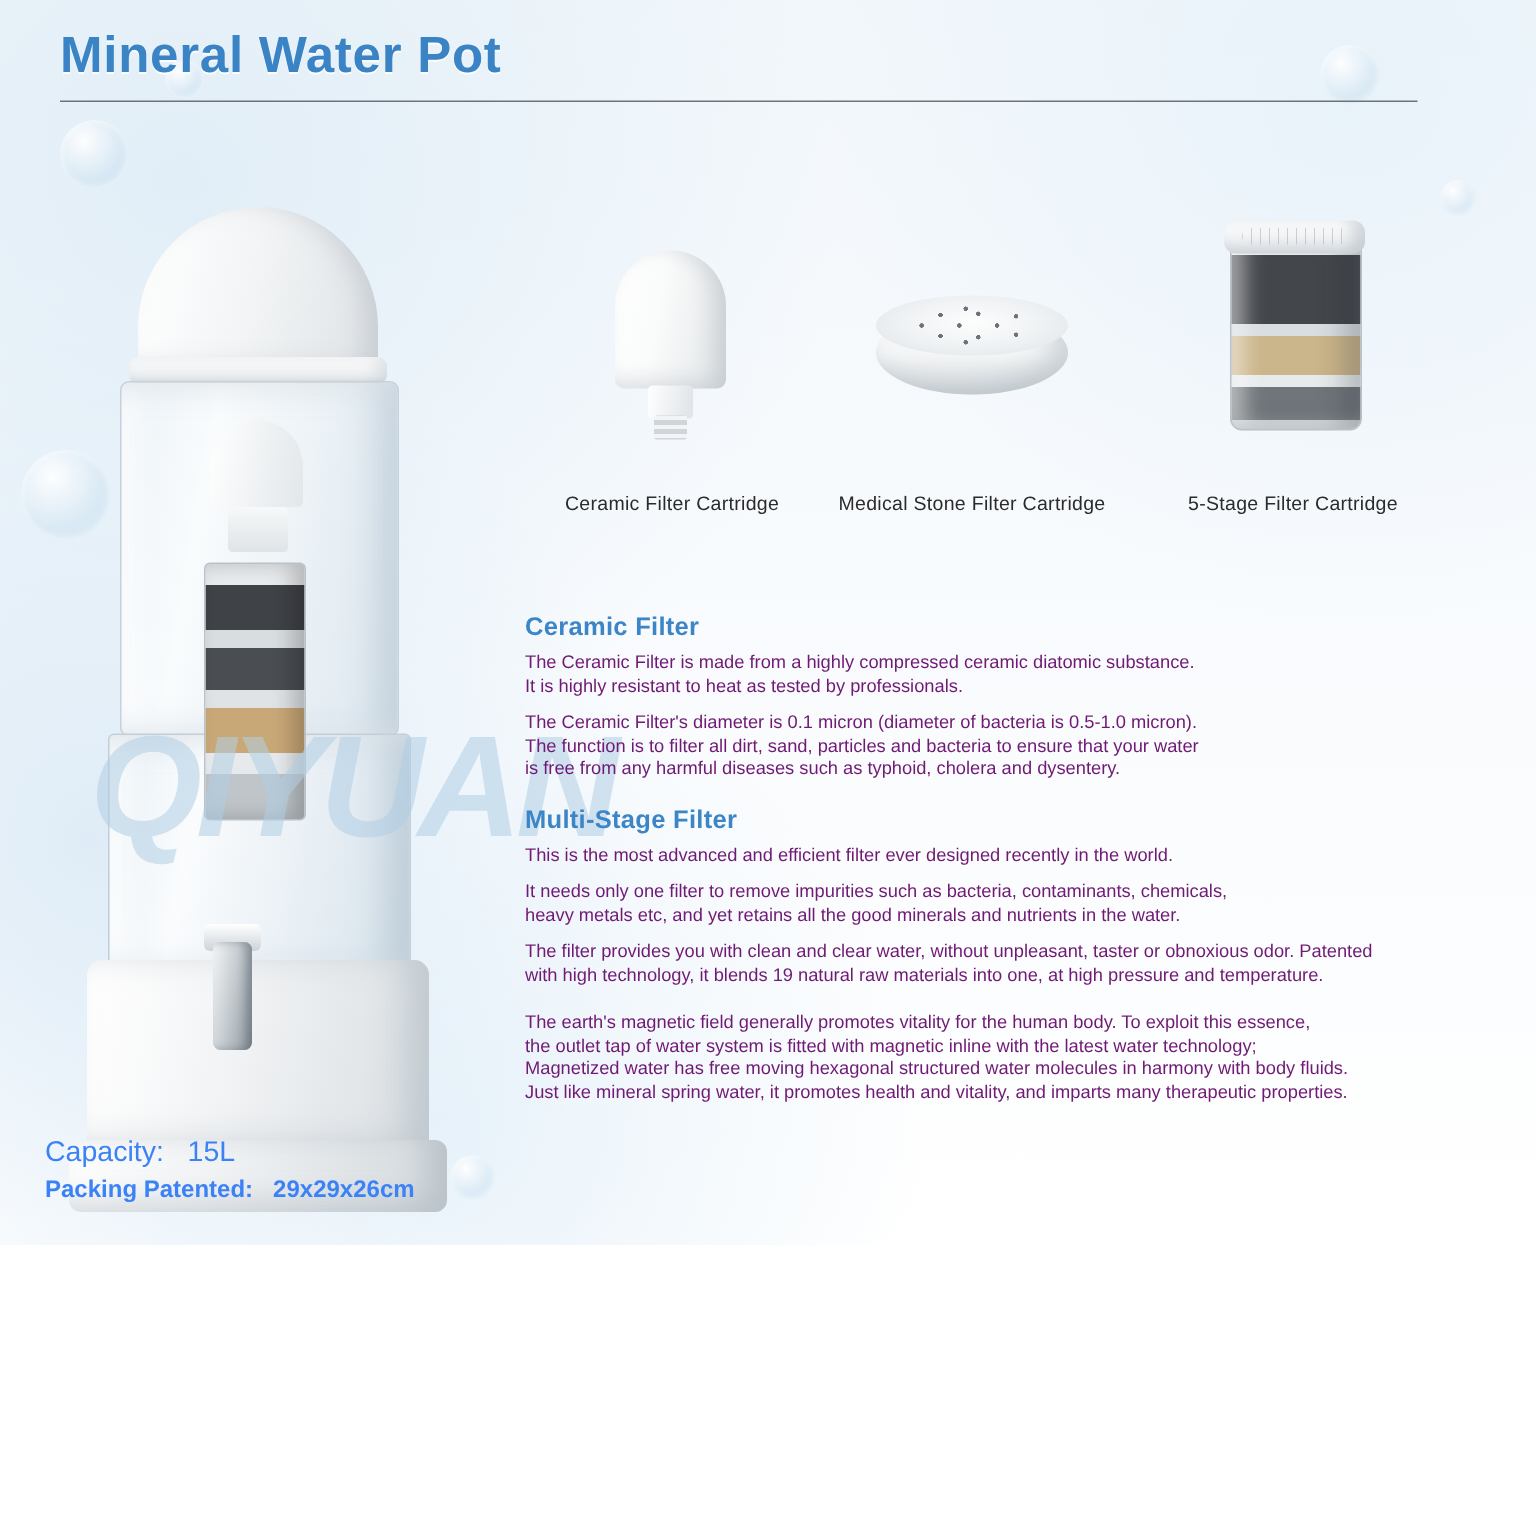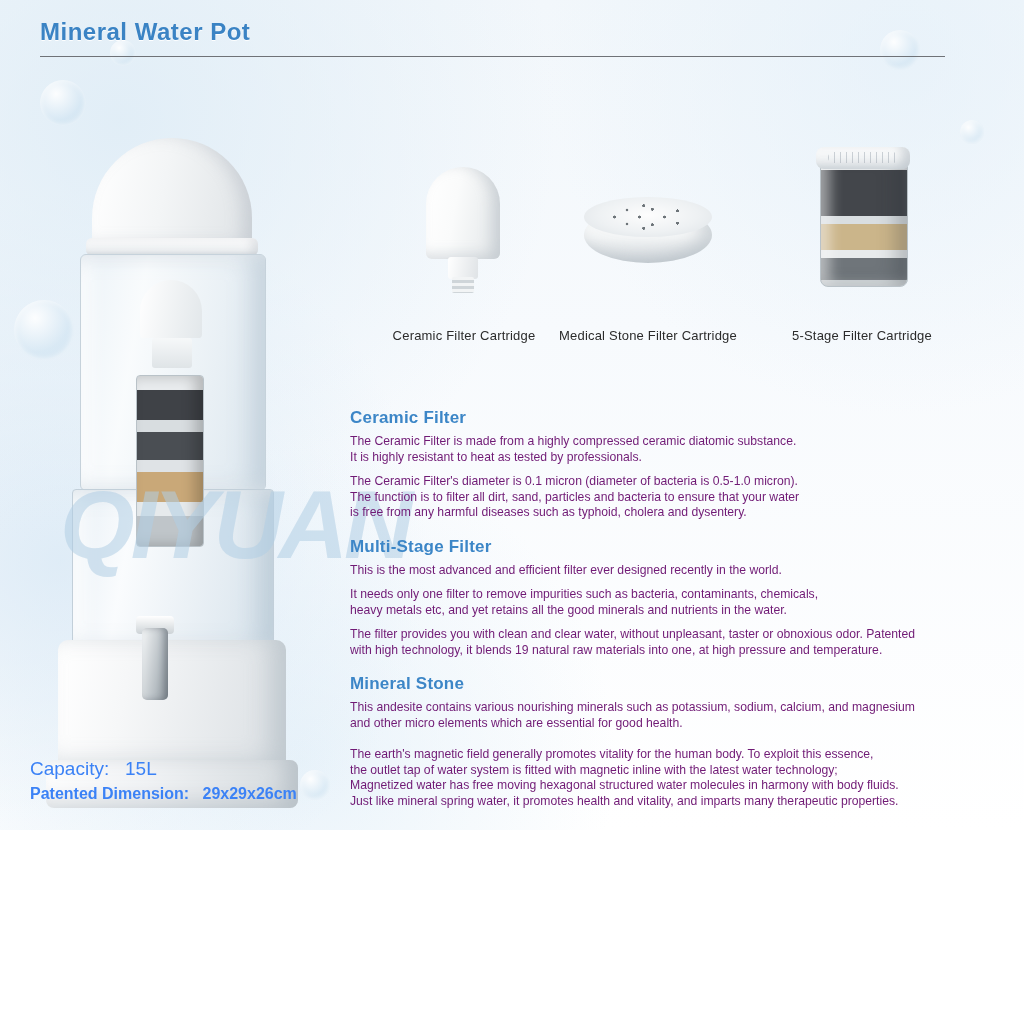--- a/index.html
+++ b/index.html
@@ -47,21 +47,21 @@
   }
 
   
   #header {
     position: absolute;
     left: 40px;
     top: 18px;
     width: 905px;
   }
   #title {
-    font-size: 24px;
+    font-size: 34px;
     font-weight: bold;
     color: #3a83c4;
     letter-spacing: 0.5px;
     text-shadow: 0 1px 0 rgba(255,255,255,0.9);
     margin: 0;
   }
   #title-rule {
     margin-top: 10px;
     height: 1px;
     background: #6f7277;
@@ -393,29 +393,29 @@
 
   <div id="watermark">QIYUAN</div>
 
   <div id="capacity-block">
     <div id="capacity-line">
       <span>Capacity:</span>
       <span>&nbsp;</span>
       <span>15L</span>
     </div>
     <div id="packing-line">
-      <span>Patented Dimension:</span>
+      <span>Packing Patented:</span>
       <span>&nbsp;</span>
       <span>29x29x26cm</span>
     </div>
   </div>
 
   <div id="parts-row">
 
-    <div class="part" style="left:16px;">
+    <div class="part" style="left:0px;">
       <div class="part-img">
         <div class="cer-body"></div>
         <div class="cer-neck"></div>
         <div class="cer-thread"></div>
       </div>
       <div class="part-caption">Ceramic Filter Cartridge</div>
     </div>
 
     <div class="part" style="left:200px;">
       <div class="part-img">
@@ -450,25 +450,20 @@
 
     <div class="section">
       <h2 class="section-title">Multi-Stage Filter</h2>
       <p class="para">This is the most advanced and efficient filter ever designed recently in the world.</p>
       <p class="para">It needs only one filter to remove impurities such as bacteria, contaminants, chemicals,
 heavy metals etc, and yet retains all the good minerals and nutrients in the water.</p>
       <p class="para">The filter provides you with clean and clear water, without unpleasant, taster or obnoxious odor. Patented
 with high technology, it blends 19 natural raw materials into one, at high pressure and temperature.</p>
     </div>
 
-    <div class="section">
-      <h2 class="section-title">Mineral Stone</h2>
-      <p class="para">This andesite contains various nourishing minerals such as potassium, sodium, calcium, and magnesium
-and other micro elements which are essential for good health.</p>
-    </div>
 
     <div class="section">
       <p class="para">The earth's magnetic field generally promotes vitality for the human body. To exploit this essence,
 the outlet tap of water system is fitted with magnetic inline with the latest water technology;
 Magnetized water has free moving hexagonal structured water molecules in harmony with body fluids.
 Just like mineral spring water, it promotes health and vitality, and imparts many therapeutic properties.</p>
     </div>
 
   </div>
 

